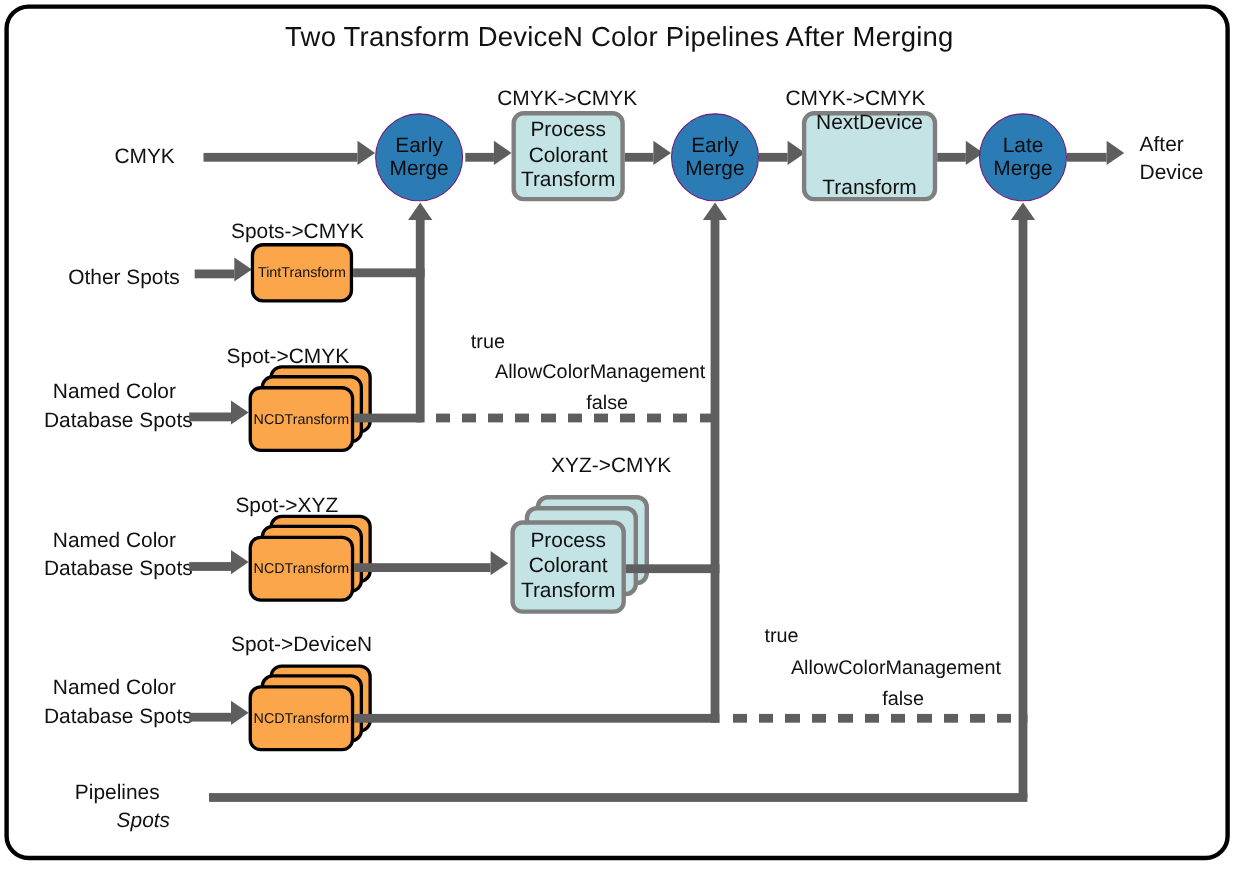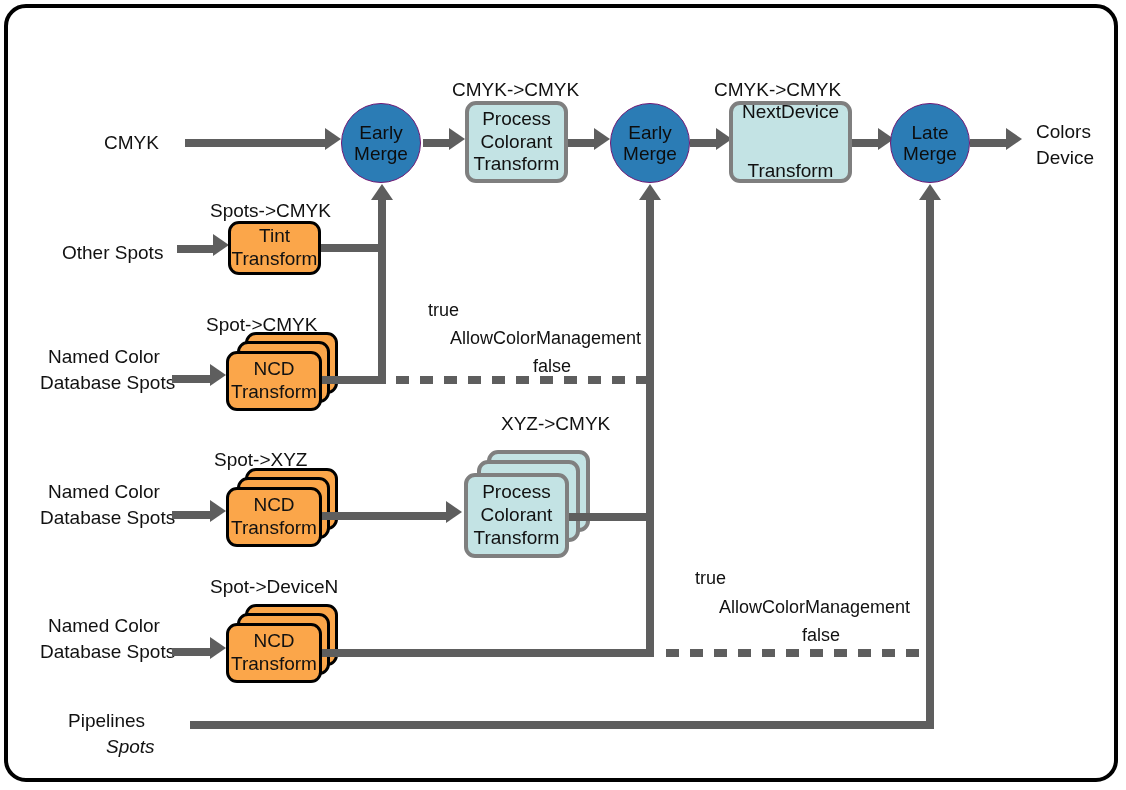--- a/index.html
+++ b/index.html
@@ -42,32 +42,33 @@
 
   
   .pbox{position:absolute;background:#c3e3e4;border:4px solid #7f7f7f;
         border-radius:11px;box-sizing:border-box;
         display:flex;flex-direction:column;align-items:center;
         justify-content:center;color:#111;font-size:19px;line-height:1.2;}
   
   .obox{position:absolute;background:#f9a council;}
   .obox{position:absolute;background:#fba64a;border:3px solid #000;
         border-radius:11px;box-sizing:border-box;
-        display:flex;flex-direction:column;align-items:center;
-        justify-content:center;color:#111;font-size:19px;line-height:1.2;}
+        display:flex;flex-direction:row;align-items:center;
+        justify-content:center;color:#111;font-size:13px;line-height:1.2;}
   .stack-back{position:absolute;box-sizing:border-box;border-radius:11px;}
   .ob-back{background:#fba64a;border:3px solid #000;}
   .pb-back{background:#c3e3e4;border:4px solid #7f7f7f;}
 </style>
 </head>
 <body>
 
 <div id="stage">
   <div class="frame"></div>
 
+  <div class="title">Two Transform DeviceN Color Pipelines After Merging</div>
 
   <div class="txt lbl" style="left:104px;top:131px;">CMYK</div>
   <div class="hline" style="left:185px;top:139px;width:140px;"></div>
   <div class="arrow-r" style="left:325px;top:128px;"></div>
 
   <div class="circle" style="left:341px;top:103px;">
     <span>Early</span>
     <span>Merge</span>
   </div>
 
@@ -101,21 +102,21 @@
   <div class="hline" style="left:852px;top:139px;width:26px;"></div>
   <div class="arrow-r" style="left:878px;top:128px;"></div>
 
   <div class="circle" style="left:890px;top:103px;">
     <span>Late</span>
     <span>Merge</span>
   </div>
 
   <div class="hline" style="left:970px;top:139px;width:36px;"></div>
   <div class="arrow-r" style="left:1006px;top:128px;"></div>
-  <div class="txt lbl" style="left:1036px;top:120px;">Colors</div>
+  <div class="txt lbl" style="left:1036px;top:120px;">After</div>
   <div class="txt lbl" style="left:1036px;top:146px;">Device</div>
 
   <div class="txt lbl" style="left:62px;top:241px;">Other Spots</div>
   <div class="hline" style="left:177px;top:245px;width:36px;"></div>
   <div class="arrow-r" style="left:213px;top:234px;"></div>
 
   <div class="txt cap" style="left:210px;top:199px;">Spots-&gt;CMYK</div>
   <div class="obox" style="left:228px;top:221px;width:93px;height:54px;">
     <span>Tint</span>
     <span>Transform</span>

